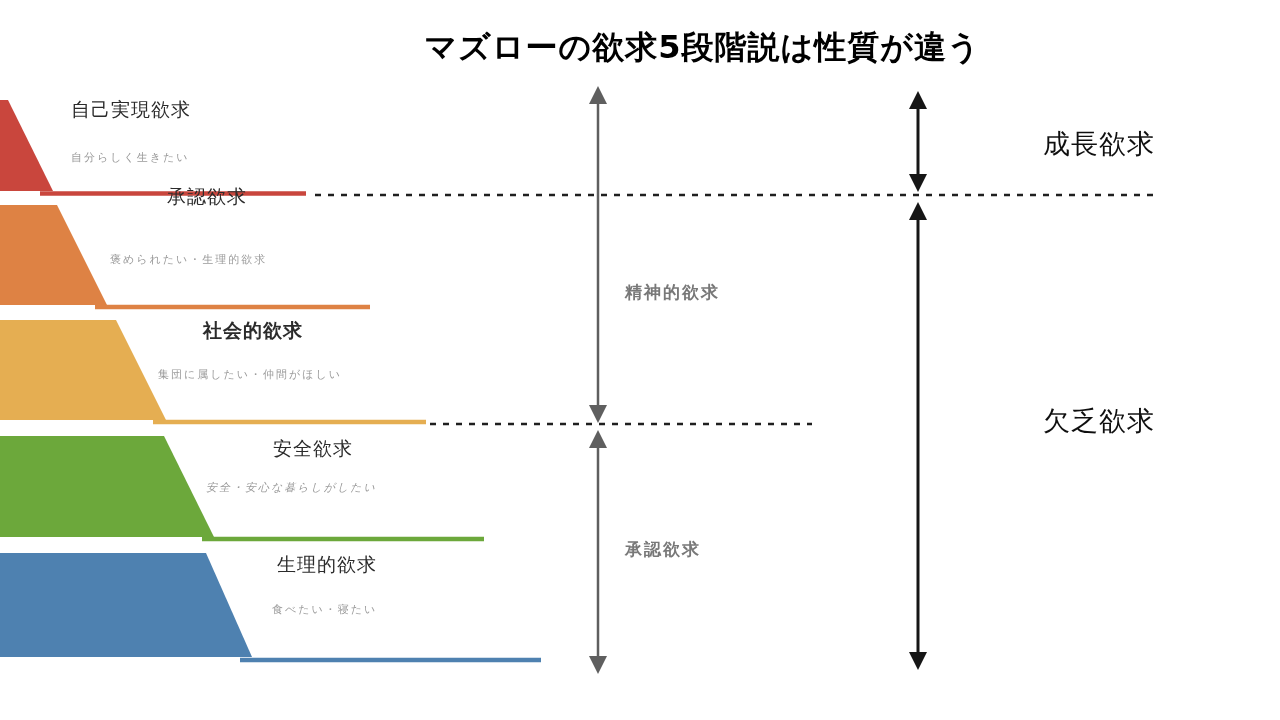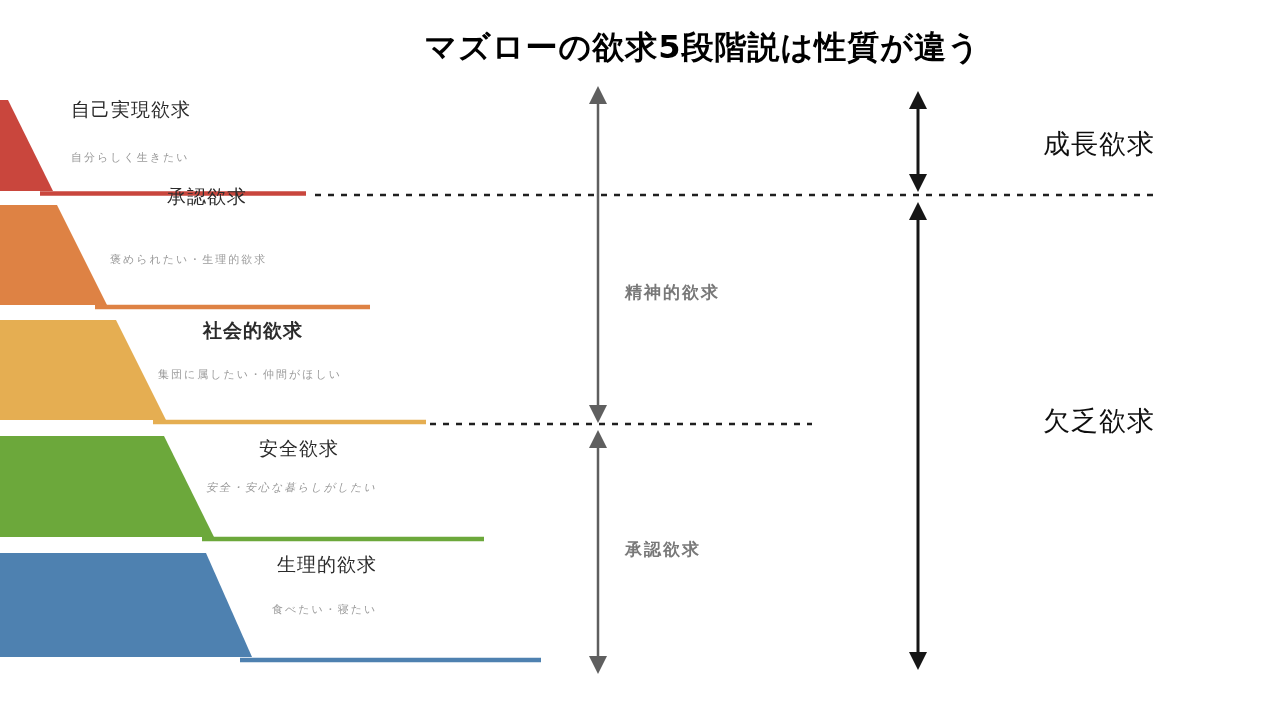--- a/index.html
+++ b/index.html
@@ -124,21 +124,21 @@
 
   <div class="lvl-name" style="left:71px;  top:97px;">自己実現欲求</div>
   <div class="lvl-desc" style="left:71px;  top:150px;">自分らしく生きたい</div>
 
   <div class="lvl-name" style="left:167px; top:184px;">承認欲求</div>
   <div class="lvl-desc" style="left:110px; top:252px;">褒められたい・生理的欲求</div>
 
   <div class="lvl-name" style="left:203px; top:318px;font-weight:bold;">社会的欲求</div>
   <div class="lvl-desc" style="left:158px; top:367px;">集団に属したい・仲間がほしい</div>
 
-  <div class="lvl-name" style="left:259px; top:436px;">安全欲求</div>
+  <div class="lvl-name" style="left:273px; top:436px;">安全欲求</div>
   <div class="lvl-desc" style="left:206px; top:480px;font-style:italic;">安全・安心な暮らしがしたい</div>
 
   <div class="lvl-name" style="left:277px; top:552px;">生理的欲求</div>
   <div class="lvl-desc" style="left:272px; top:602px;">食べたい・寝たい</div>
 
   <div class="center-label" style="left:625px; top:281px;">精神的欲求</div>
   <div class="center-label" style="left:625px; top:538px;">承認欲求</div>
 
   <div class="side-label" style="left:1043px; top:126px;">成長欲求</div>
   <div class="side-label" style="left:1043px; top:403px;">欠乏欲求</div>

